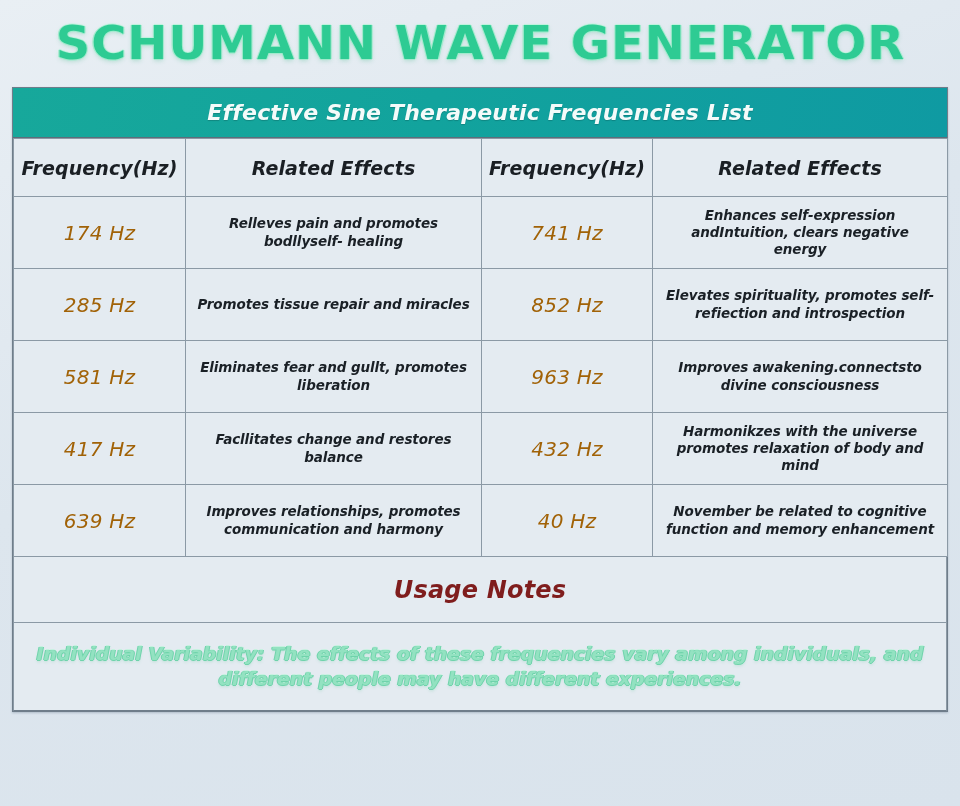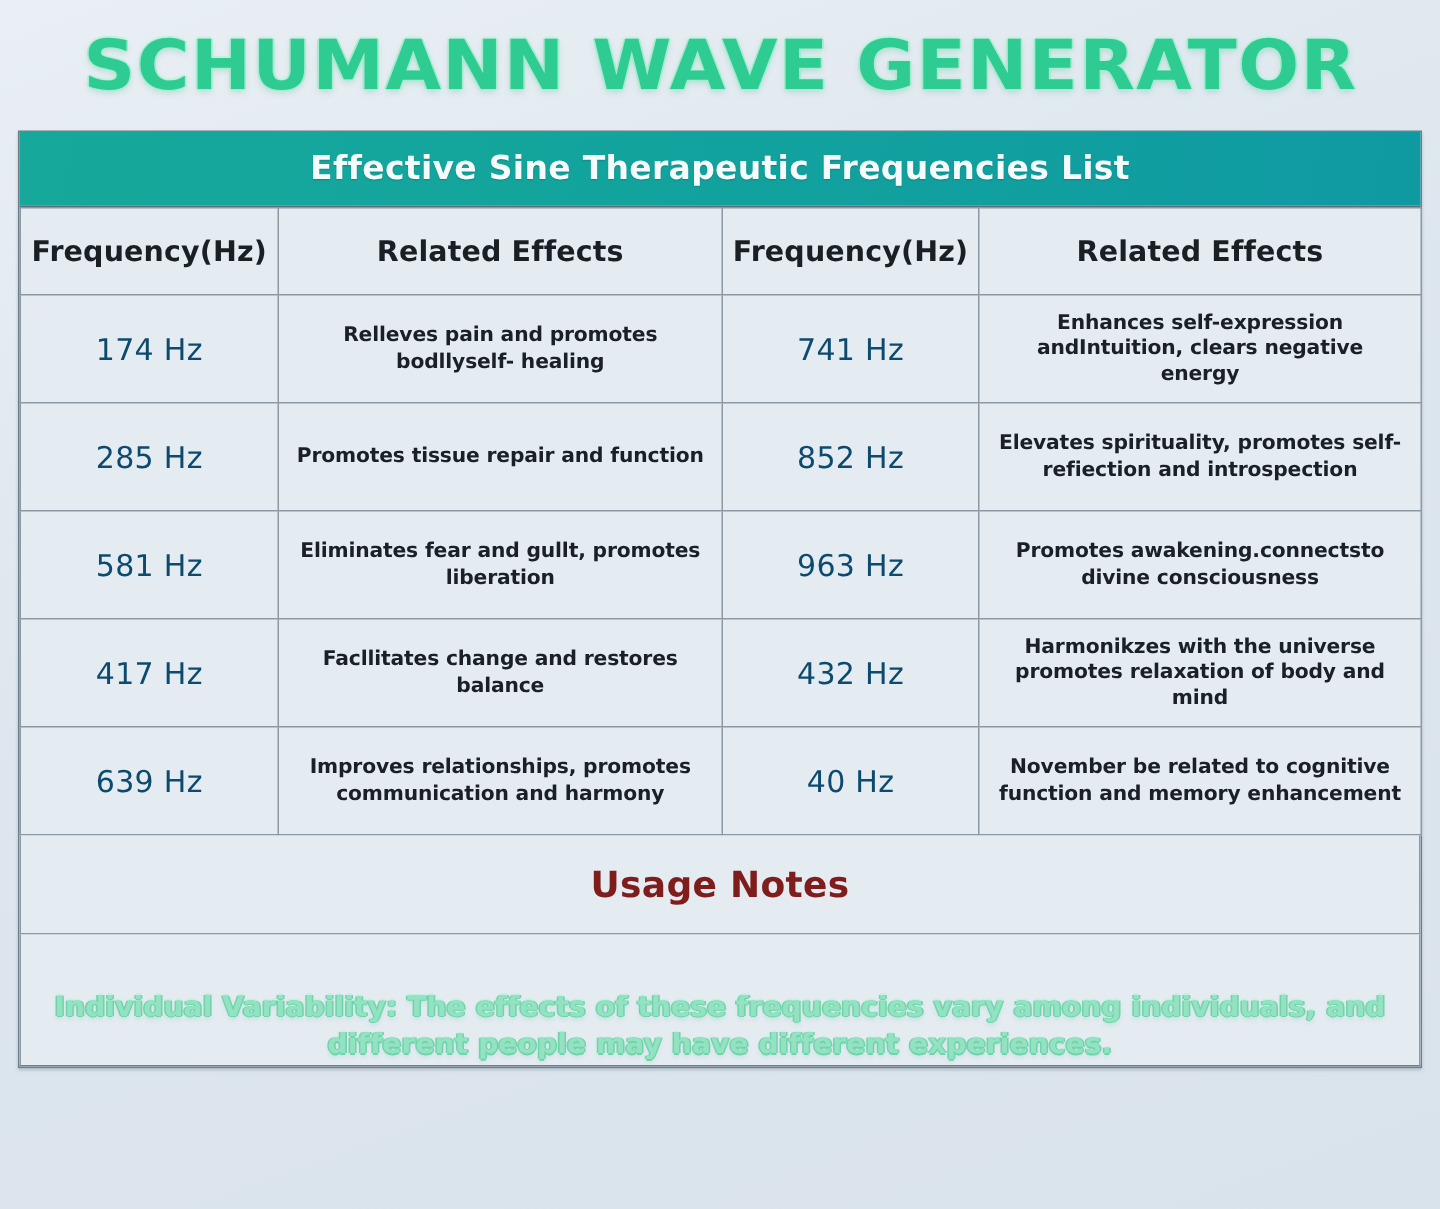--- a/index.html
+++ b/index.html
@@ -49,20 +49,21 @@
   
   .table-outer {
     position: absolute;
     left: 12px;
     top: 87px;
     width: 936px;
     border: 1px solid #6f7d8a;
     box-sizing: border-box;
     box-shadow: 0 1px 2px rgba(90,110,130,0.35);
     background: #e4ebf1;
+    font-style: italic;
   }
 
   .band {
     height: 50px;
     background: linear-gradient(100deg, #17a89b 0%, #12a39d 45%, #0f9aa2 100%);
     display: flex;
     align-items: center;
     justify-content: center;
     border-bottom: 1px solid #5e6d7a;
     box-sizing: border-box;
@@ -104,21 +105,21 @@
   table.freq tbody td {
     height: 72px;
     padding: 4px 10px;
     text-align: center;
     vertical-align: middle;
   }
   td.freq-cell {
     font-family: "DejaVu Sans", sans-serif;
     font-size: 20px;
     font-weight: 400;
-    color: #0c4a6e;
+    color: #a16207;
     letter-spacing: 0.2px;
   }
   td.eff-cell {
     font-family: "DejaVu Sans", sans-serif;
     font-size: 13.5px;
     font-weight: 700;
     color: #1a2026;
     line-height: 1.28;
     letter-spacing: -0.1px;
   }
@@ -138,21 +139,21 @@
   .usage-head-text {
     font-family: "DejaVu Sans", sans-serif;
     font-size: 24px;
     font-weight: 700;
     color: #7f1d1d;
     letter-spacing: 0.2px;
   }
   .usage-note {
     height: 88px;
     display: flex;
-    align-items: flex-end;
+    align-items: center;
     justify-content: center;
     border-left: 1px solid #8b99a5;
     border-right: 1px solid #8b99a5;
     border-bottom: 1px solid #6f7d8a;
     background: #e4ebf1;
     box-sizing: border-box;
     padding: 0 22px;
   }
   .usage-note-text {
     font-family: "DejaVu Sans", sans-serif;
@@ -203,29 +204,29 @@
       </thead>
       <tbody>
         <tr>
           <td class="freq-cell">174 Hz</td>
           <td class="eff-cell">Relleves pain and promotes bodllyself- healing</td>
           <td class="freq-cell">741 Hz</td>
           <td class="eff-cell">Enhances self-expression andIntuition, clears negative energy</td>
         </tr>
         <tr>
           <td class="freq-cell">285 Hz</td>
-          <td class="eff-cell">Promotes tissue repair and function</td>
+          <td class="eff-cell">Promotes tissue repair and miracles</td>
           <td class="freq-cell">852 Hz</td>
           <td class="eff-cell">Elevates spirituality, promotes self-refiection and introspection</td>
         </tr>
         <tr>
           <td class="freq-cell">581 Hz</td>
           <td class="eff-cell">Eliminates fear and gullt, promotes liberation</td>
           <td class="freq-cell">963 Hz</td>
-          <td class="eff-cell">Promotes awakening.connectsto divine consciousness</td>
+          <td class="eff-cell">Improves awakening.connectsto divine consciousness</td>
         </tr>
         <tr>
           <td class="freq-cell">417 Hz</td>
           <td class="eff-cell">Facllitates change and restores balance</td>
           <td class="freq-cell">432 Hz</td>
           <td class="eff-cell">Harmonikzes with the universe promotes relaxation of body and mind</td>
         </tr>
         <tr>
           <td class="freq-cell">639 Hz</td>
           <td class="eff-cell">Improves relationships, promotes communication and harmony</td>

